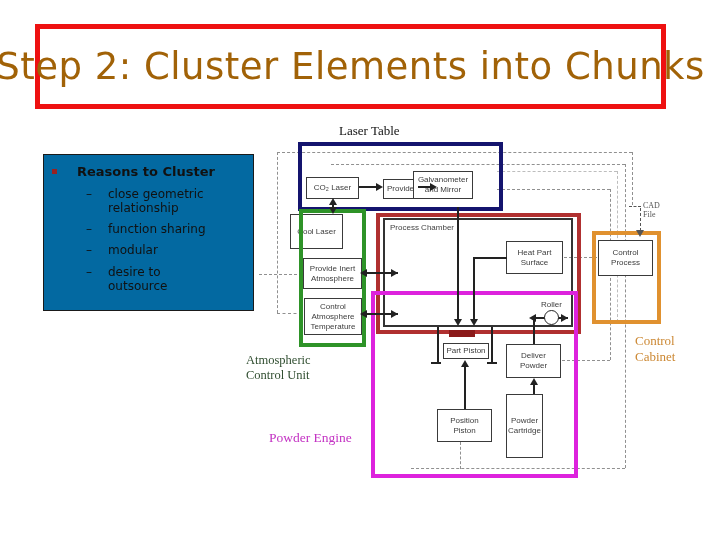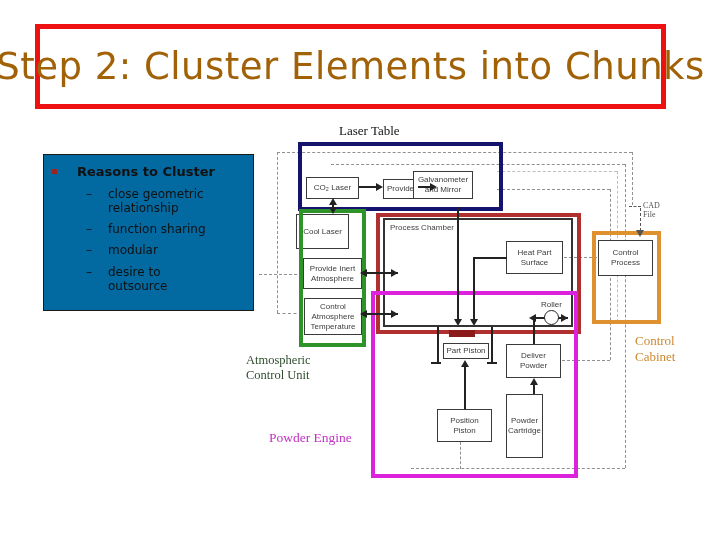--- a/index.html
+++ b/index.html
@@ -158,21 +158,21 @@
   <div class="hl solid" style="left:487px;top:362px;width:10px;"></div>
   <div id="part-bed"></div>
 
   <div id="chamber-rect">
     <span id="chamber-label">Process Chamber</span>
   </div>
 
   <div class="node" style="left:306px;top:177px;width:53px;height:22px;">CO₂ Laser</div>
   <div class="node" style="left:383px;top:179px;width:35px;height:20px;">Provide</div>
   <div class="node" style="left:413px;top:171px;width:60px;height:28px;">Galvanometer and Mirror</div>
-  <div class="node" style="left:296px;top:214px;width:53px;height:35px;">Cool Laser</div>
+  <div class="node" style="left:290px;top:214px;width:53px;height:35px;">Cool Laser</div>
   <div class="node" style="left:303px;top:258px;width:59px;height:31px;">Provide Inert Atmosphere</div>
   <div class="node" style="left:304px;top:298px;width:58px;height:37px;">Control Atmosphere Temperature</div>
   <div class="node" style="left:506px;top:241px;width:57px;height:33px;">Heat Part Surface</div>
   <div class="node" style="left:598px;top:240px;width:55px;height:36px;">Control Process</div>
   <div class="node" style="left:443px;top:343px;width:46px;height:16px;">Part Piston</div>
   <div class="node" style="left:506px;top:344px;width:55px;height:34px;">Deliver Powder</div>
   <div class="node" style="left:437px;top:409px;width:55px;height:33px;">Position Piston</div>
   <div class="node" style="left:506px;top:394px;width:37px;height:64px;">Powder Cartridge</div>
 
   <div class="cluster" id="laser-table-box" style="left:298px;top:142px;width:205px;height:69px;"></div>

